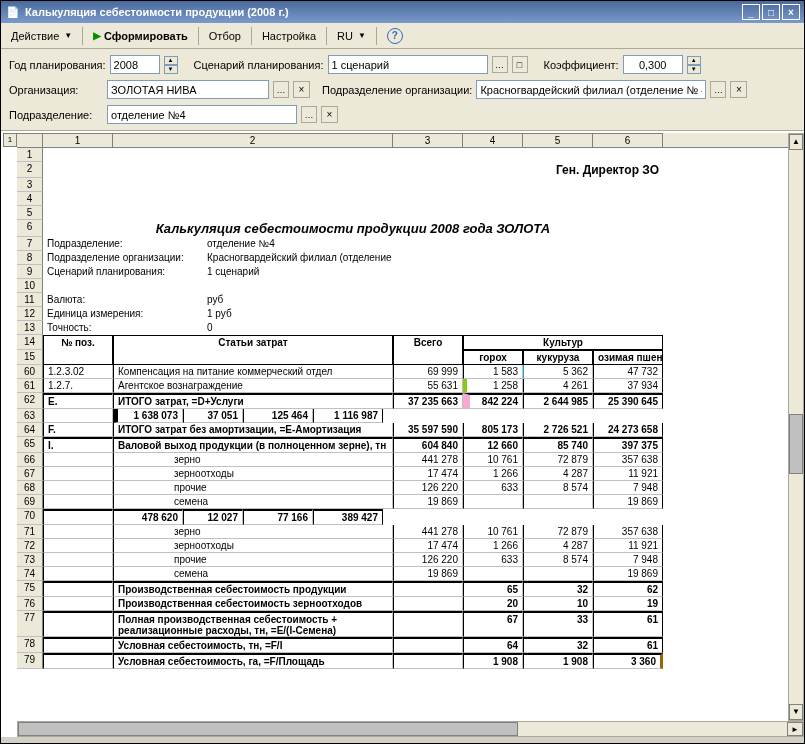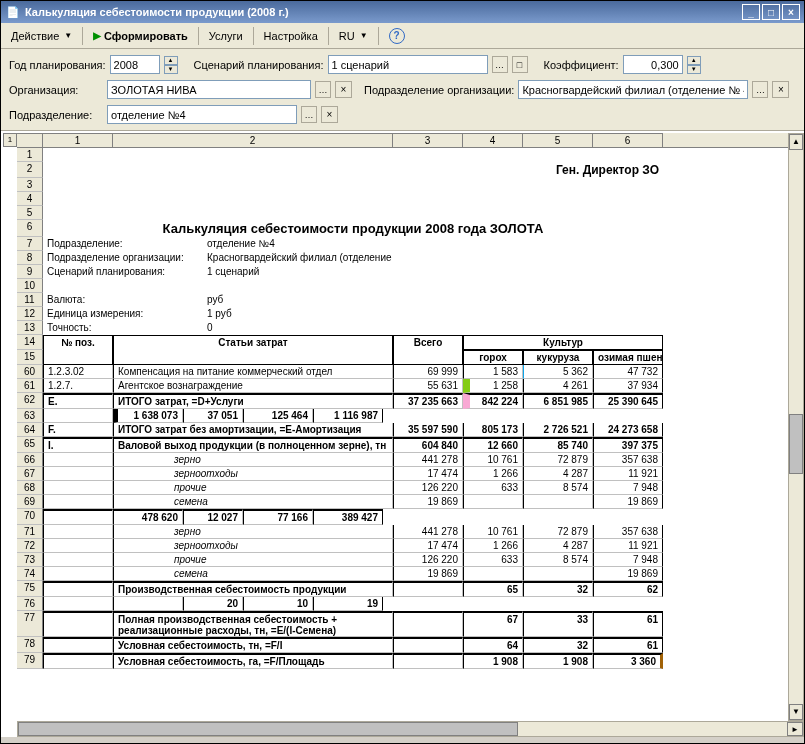--- a/index.html
+++ b/index.html
@@ -37,21 +37,21 @@
 .c1 { width: 70px; } .c2 { width: 280px; } .c3 { width: 70px; text-align: right; } .c4 { width: 60px; text-align: right; } .c5 { width: 70px; text-align: right; } .c6 { width: 70px; text-align: right; }
 .thick-top .cell { border-top: 2px solid #000; }
 .bold { font-weight: bold; }
 .right { text-align: right; }
 .center { text-align: center; }
 .big { font-size: 13px; font-weight: bold; }
 .cfull { width: 620px; }
 .c2l { width: 160px; }
 .c2v { width: 190px; }
 .indent1 { padding-left: 30px; }
-.indent2 { padding-left: 60px; font-style: italic; }
+.indent2 { padding-left: 60px; }
 .scroll-v { position: absolute; right: 0; top: 2px; bottom: 16px; width: 16px; background: #ece9d8; border: 1px solid #aca899; }
 .scroll-v .thumb { position: absolute; left: 0; right: 0; top: 280px; height: 60px; background: #c0c0c0; border: 1px solid #808080; }
 .scroll-v .arr { position: absolute; left: 0; right: 0; height: 16px; background: #ece9d8; border: 1px solid #808080; text-align: center; font-size: 8px; line-height: 14px; }
 .scroll-h { position: absolute; left: 16px; right: 0; bottom: 0; height: 16px; background: #ece9d8; border: 1px solid #aca899; }
 .scroll-h .thumb { position: absolute; top: 0; bottom: 0; left: 0; width: 500px; background: #c0c0c0; border: 1px solid #808080; }
 .scroll-h .arr { position: absolute; top: 0; bottom: 0; width: 16px; background: #ece9d8; border: 1px solid #808080; text-align: center; font-size: 8px; line-height: 14px; }
 .xbtn { width: 17px; height: 17px; border: 1px solid #aca899; background: #ece9d8; font-size: 10px; display: flex; align-items: center; justify-content: center; cursor: pointer; }
 .helpq { width: 16px; height: 16px; border-radius: 50%; border: 1px solid #316ac5; color: #316ac5; font-weight: bold; text-align: center; line-height: 14px; font-size: 10px; }
 .noborder .cell { border: none; }
 .merged-h1 { width: 270px; border: 1px solid #000 !important; text-align: center; font-weight: bold; }
@@ -73,21 +73,21 @@
   <div class="tb-item">
       <span>Действие</span>
       <span class="dd">▼</span>
     </div>
   <div class="tb-sep"></div>
   <div class="tb-item bold">
       <span class="play">▶</span>
       <span>Сформировать</span>
     </div>
   <div class="tb-sep"></div>
-  <div class="tb-item">Услуги</div>
+  <div class="tb-item">Отбор</div>
   <div class="tb-sep"></div>
   <div class="tb-item">Настройка</div>
   <div class="tb-sep"></div>
   <div class="tb-item">
       <span>RU</span>
       <span class="dd">▼</span>
     </div>
   <div class="tb-sep"></div>
   <div class="tb-item">
       <span class="helpq">?</span>
@@ -107,30 +107,30 @@
     <span style="width:8px"></span>
     <span class="plabel">Сценарий планирования:</span>
     <div class="pinput" style="width:160px">
         <input value="1 сценарий" style="">
       </div>
     <div class="pbtn">…</div>
     <div class="pbtn">□</div>
     <span style="width:8px"></span>
     <span class="plabel">Коэффициент:</span>
     <div class="pinput" style="width:60px">
-        <input class="right" style="text-align: right;" value="0,300">
+        <input class="right" style="text-align: center;" value="0,300">
       </div>
     <div class="spinner">
         <div class="sp">▲</div>
         <div class="sp">▼</div>
       </div>
   </div>
   <div class="prow">
     <span class="plabel" style="width:94px">Организация:</span>
-    <div class="pinput" style="width:204px">
+    <div class="pinput" style="width:162px">
         <input value="ЗОЛОТАЯ НИВА" style="">
       </div>
     <div class="pbtn">…</div>
     <div class="xbtn">×</div>
     <span style="width:4px"></span>
     <span class="plabel">Подразделение организации:</span>
     <div class="pinput" style="width:230px">
         <input value="Красногвардейский филиал (отделение № 4)" style="">
       </div>
     <div class="pbtn">…</div>
@@ -181,21 +181,21 @@
         <div class="row noborder">
           <div class="rowhdr">4</div>
           <div class="cell cfull"></div>
         </div>
         <div class="row noborder">
           <div class="rowhdr">5</div>
           <div class="cell cfull"></div>
         </div>
         <div class="row noborder">
           <div class="rowhdr">6</div>
-          <div class="cell cfull big" style="text-align: center;">Калькуляция себестоимости продукции 2008 года ЗОЛОТА</div>
+          <div class="cell cfull big" style="text-align: center; font-style: italic;">Калькуляция себестоимости продукции 2008 года ЗОЛОТА</div>
         </div>
         <div class="row noborder">
           <div class="rowhdr">7</div>
           <div class="cell c2l">Подразделение:</div>
           <div class="cell c2v">отделение №4</div>
         </div>
         <div class="row noborder">
           <div class="rowhdr">8</div>
           <div class="cell c2l">Подразделение организации:</div>
           <div class="cell c2v">Красногвардейский филиал (отделение № 4)</div>
@@ -248,31 +248,31 @@
           <div class="cell c3" style="border-left:1px solid #000">69 999</div>
           <div class="cell c4" style="border-left:1px solid #000">1 583</div>
           <div class="cell c5" style="border-left:1px solid #0ea5e9">5 362</div>
           <div class="cell c6" style="border-left:1px solid #000;border-right:1px solid #000">47 732</div>
         </div>
         <div class="row">
           <div class="rowhdr">61</div>
           <div class="cell c1" style="border-left:1px solid #000">1.2.7.</div>
           <div class="cell c2" style="border-left:1px solid #000;">Агентское вознаграждение</div>
           <div class="cell c3" style="border-left:1px solid #000">55 631</div>
-          <div class="cell c4" style="border-left:7px solid #84cc16">1 258</div>
+          <div class="cell c4" style="border-left:4px solid #84cc16">1 258</div>
           <div class="cell c5" style="border-left:1px solid #000">4 261</div>
           <div class="cell c6" style="border-left:1px solid #000;border-right:1px solid #000">37 934</div>
         </div>
         <div class="row thick-top">
           <div class="rowhdr">62</div>
           <div class="cell c1 bold" style="border-left:1px solid #000">E.</div>
           <div class="cell c2 bold" style="border-left:1px solid #000;">ИТОГО затрат, =D+Услуги</div>
           <div class="cell c3 bold" style="border-left:1px solid #000">37 235 663</div>
           <div class="cell c4 bold" style="border-left:7px solid #f9a8d4">842 224</div>
-          <div class="cell c5 bold" style="border-left:1px solid #000">6 851 985</div>
+          <div class="cell c5 bold" style="border-left:1px solid #000">2 644 985</div>
           <div class="cell c6 bold" style="border-left:1px solid #000;border-right:1px solid #000">25 390 645</div>
         </div>
         <div class="row">
           <div class="rowhdr">63</div>
           <div class="cell c1 bold" style="border-left:1px solid #000"></div>
           <div class="cell c3 bold" style="border-left:5px solid #000000">1 638 073</div>
           <div class="cell c4 bold" style="border-left:1px solid #000">37 051</div>
           <div class="cell c5 bold" style="border-left:1px solid #000">125 464</div>
           <div class="cell c6 bold" style="border-left:1px solid #000;border-right:1px solid #000">1 116 987</div>
         </div>
@@ -379,20 +379,21 @@
           <div class="cell c1 bold" style="border-left:1px solid #000"></div>
           <div class="cell c2 bold" style="border-left:1px solid #000;">Производственная себестоимость продукции</div>
           <div class="cell c3 bold" style="border-left:1px solid #000"></div>
           <div class="cell c4 bold" style="border-left:1px solid #000">65</div>
           <div class="cell c5 bold" style="border-left:1px solid #000">32</div>
           <div class="cell c6 bold" style="border-left:1px solid #000;border-right:1px solid #000">62</div>
         </div>
         <div class="row">
           <div class="rowhdr">76</div>
           <div class="cell c1 bold" style="border-left:1px solid #000"></div>
+          <div class="cell c2 bold" style="border-left:1px solid #000;">Производственная себестоимость зерноотходов</div>
           <div class="cell c3 bold" style="border-left:1px solid #000"></div>
           <div class="cell c4 bold" style="border-left:1px solid #000">20</div>
           <div class="cell c5 bold" style="border-left:1px solid #000">10</div>
           <div class="cell c6 bold" style="border-left:1px solid #000;border-right:1px solid #000">19</div>
         </div>
         <div class="row thick-top">
           <div class="rowhdr">77</div>
           <div class="cell c1 bold" style="border-left:1px solid #000"></div>
           <div class="cell c2 bold" style="border-left:1px solid #000;white-space:normal;height:26px">Полная производственная себестоимость + реализационные расходы, тн, =E/(I-Семена)</div>
           <div class="cell c3 bold" style="border-left:1px solid #000"></div>

